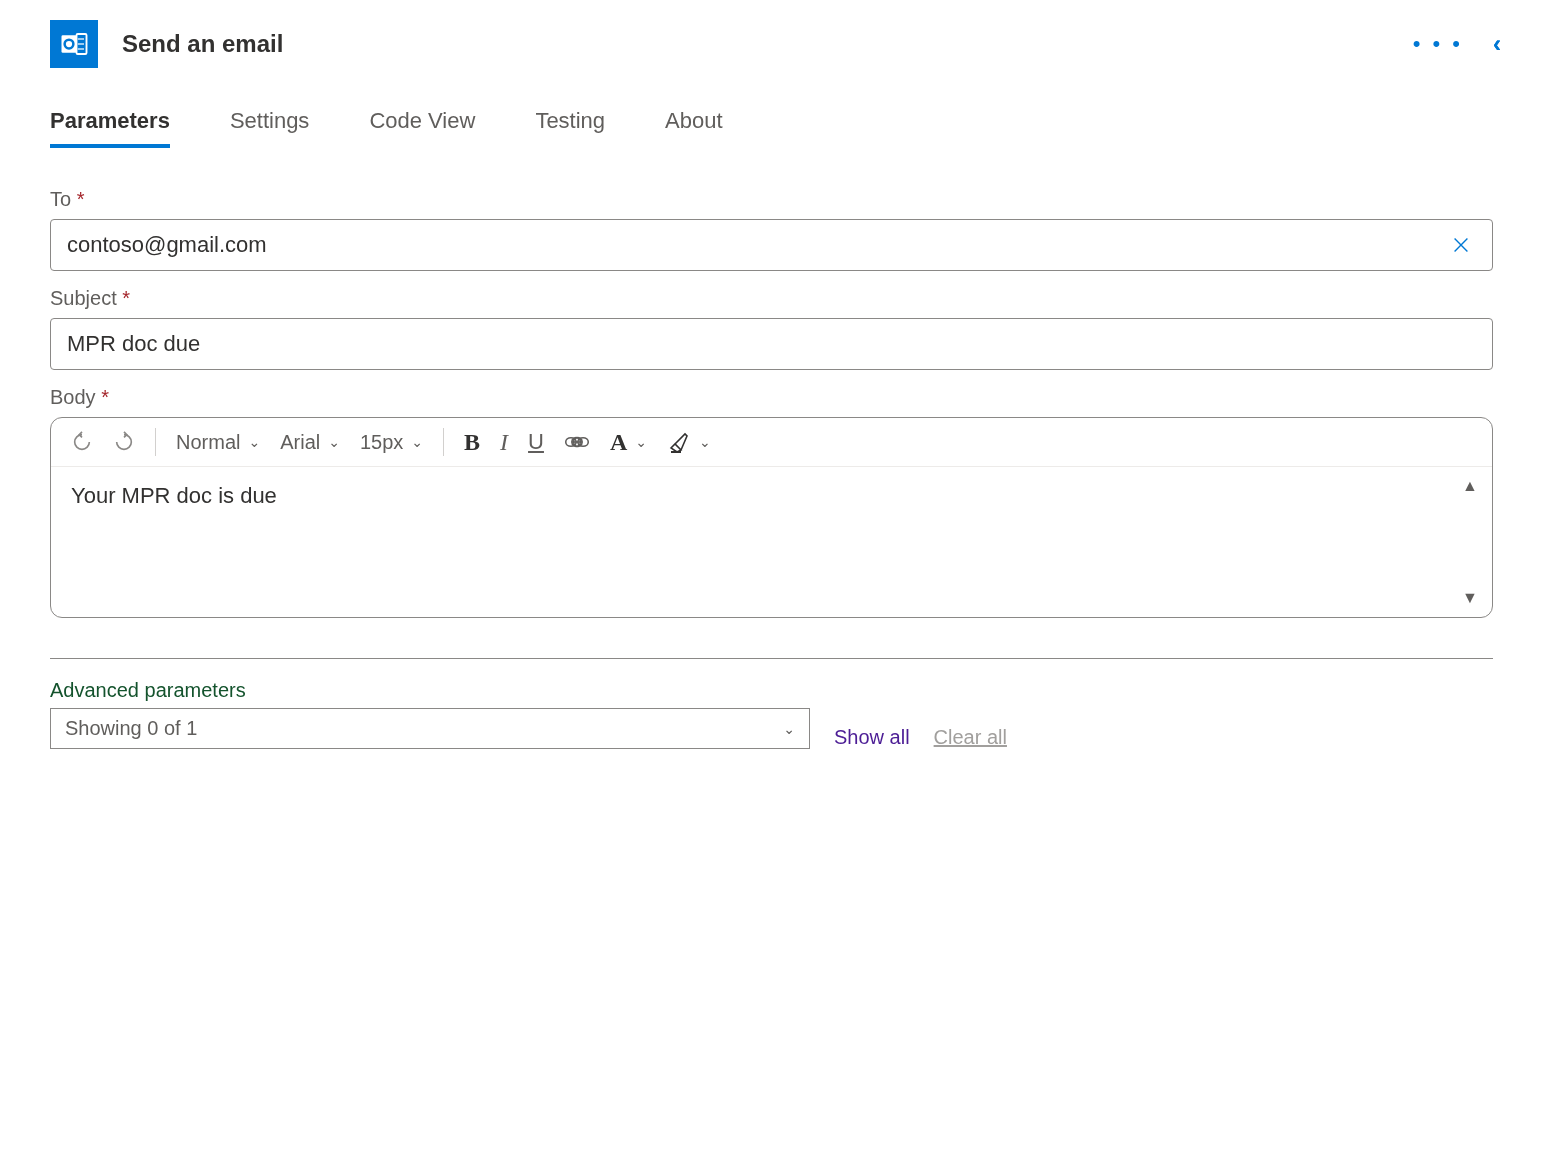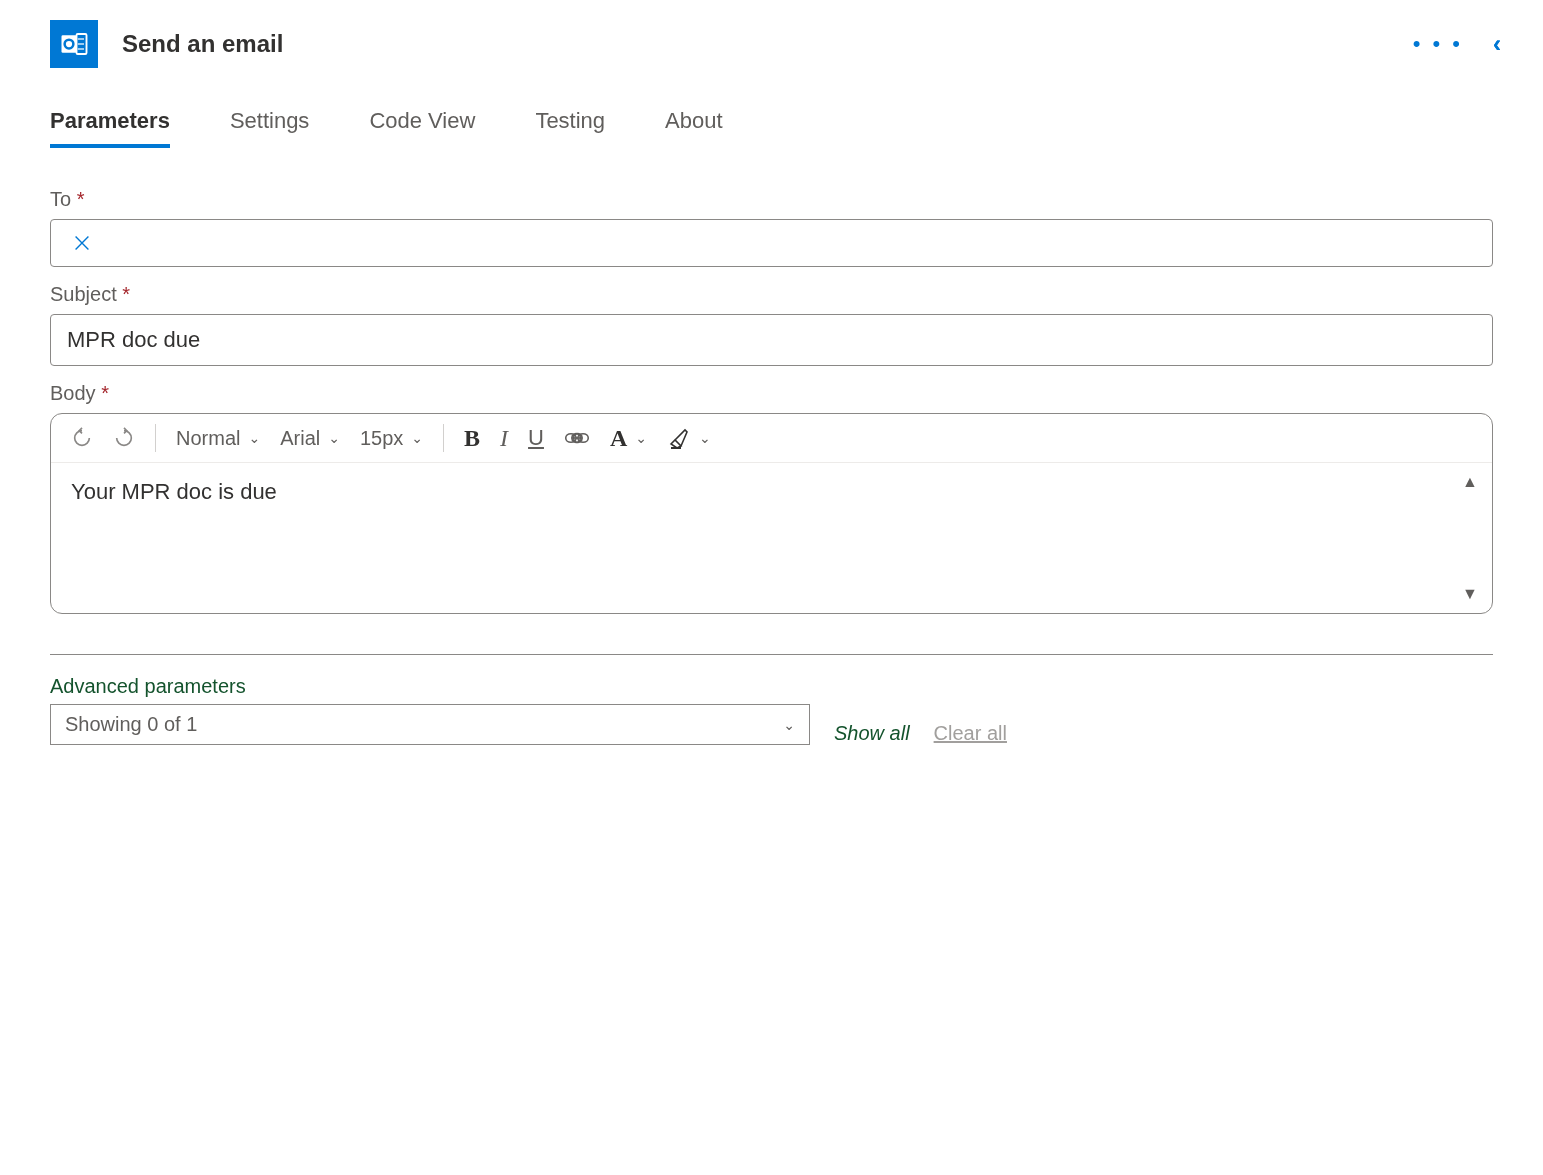--- a/index.html
+++ b/index.html
@@ -196,22 +196,21 @@
       display: flex;
       justify-content: space-between;
       align-items: center;
       cursor: pointer;
     }
     .link-btn {
       font-size: 20px;
       cursor: pointer;
     }
     .link-show {
-      color: #14532d;
-      font-style: italic;
+      color: #4c1d95;
     }
     .link-clear {
       color: #a19f9d;
       text-decoration: underline;
     }
     svg { display: block; }
   </style>
 </head>
 <body>
 
@@ -242,20 +241,21 @@
   <div class="tab">Testing</div>
   <div class="tab">About</div>
 </div>
 
 <div class="field-group">
   <label class="field-label">
     <span>To</span>
     <span class="required">*</span>
   </label>
   <div class="field-input">
+    <span class="field-input-text">contoso@gmail.com</span>
     <span class="clear-x">
       <svg width="22" height="22" viewBox="0 0 24 24">
           <path d="M5 5 L19 19 M19 5 L5 19" stroke="#0078d4" stroke-width="1.5"></path>
         </svg>
     </span>
   </div>
 </div>
 
 <div class="field-group">
   <label class="field-label">

